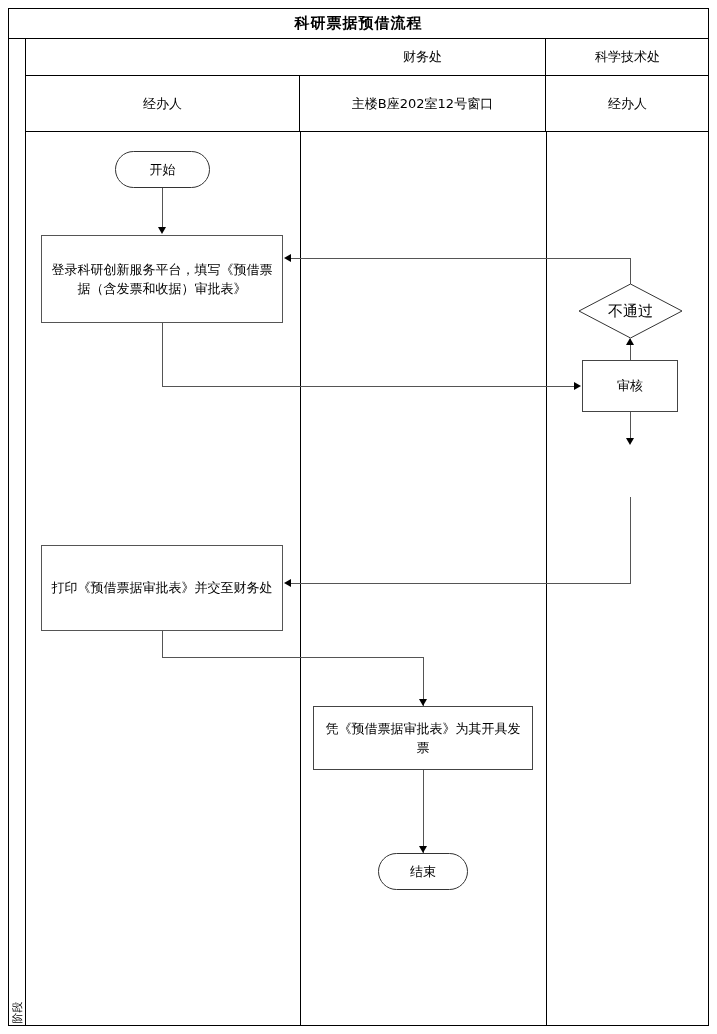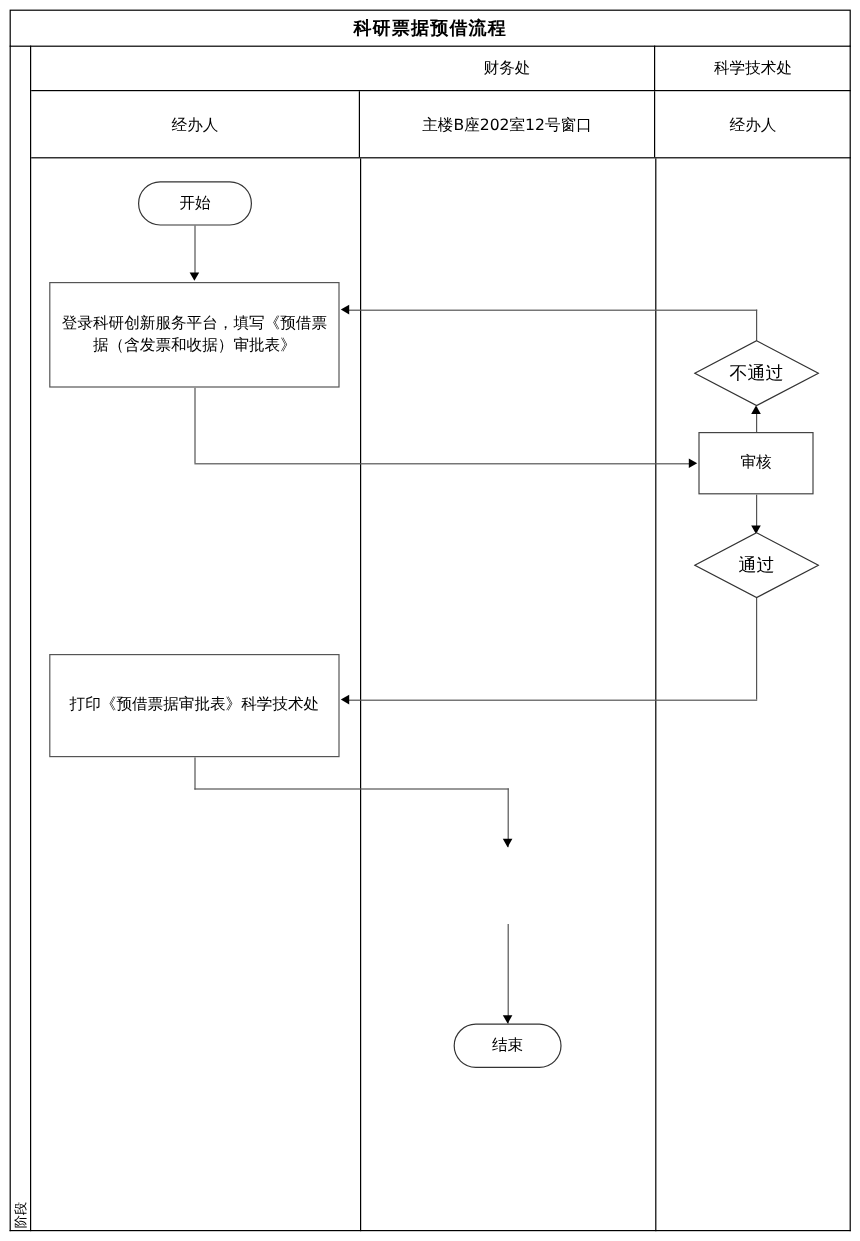--- a/index.html
+++ b/index.html
@@ -207,29 +207,26 @@
     <svg width="105" height="56" viewBox="0 0 105 56" aria-hidden="true">
       <polygon points="52.5,1 104,28 52.5,55 1,28" fill="#ffffff" stroke="#333333" stroke-width="1"></polygon>
     </svg>
     <span>不通过</span>
   </div>
 
   <div class="shape rect-strong" style="left:582px; top:360px; width:96px; height:52px;">
     <span>审核</span>
   </div>
 
-  <div class="diamond" style="left:578px; top:443px; width:105px; height:56px;">
-    <svg width="105" height="56" viewBox="0 0 105 56" aria-hidden="true">
-      <polygon points="52.5,1 104,28 52.5,55 1,28" fill="#ffffff" stroke="#333333" stroke-width="1"></polygon>
-    </svg>
-    <span>通过</span>
-  </div>
 
   <div class="shape rect inner-pad" style="left:41px; top:545px; width:242px; height:86px;">
-    <span>打印《预借票据审批表》科学技术处</span>
-  </div>
-
-
-  <div class="shape oval" style="left:378px; top:853px; width:90px; height:37px;">
+    <span>打印《预借票据审批表》并交至财务处</span>
+  </div>
+
+  <div class="shape rect-strong inner-pad" style="left:313px; top:706px; width:220px; height:64px;">
+    <span>凭《预借票据审批表》为其开具发票</span>
+  </div>
+
+  <div class="shape oval" style="left:378px; top:853px; width:90px; height:37px;font-family:Liberation Serif, serif;">
     <span>结束</span>
   </div>
 
 </div>
 
 </body></html>

